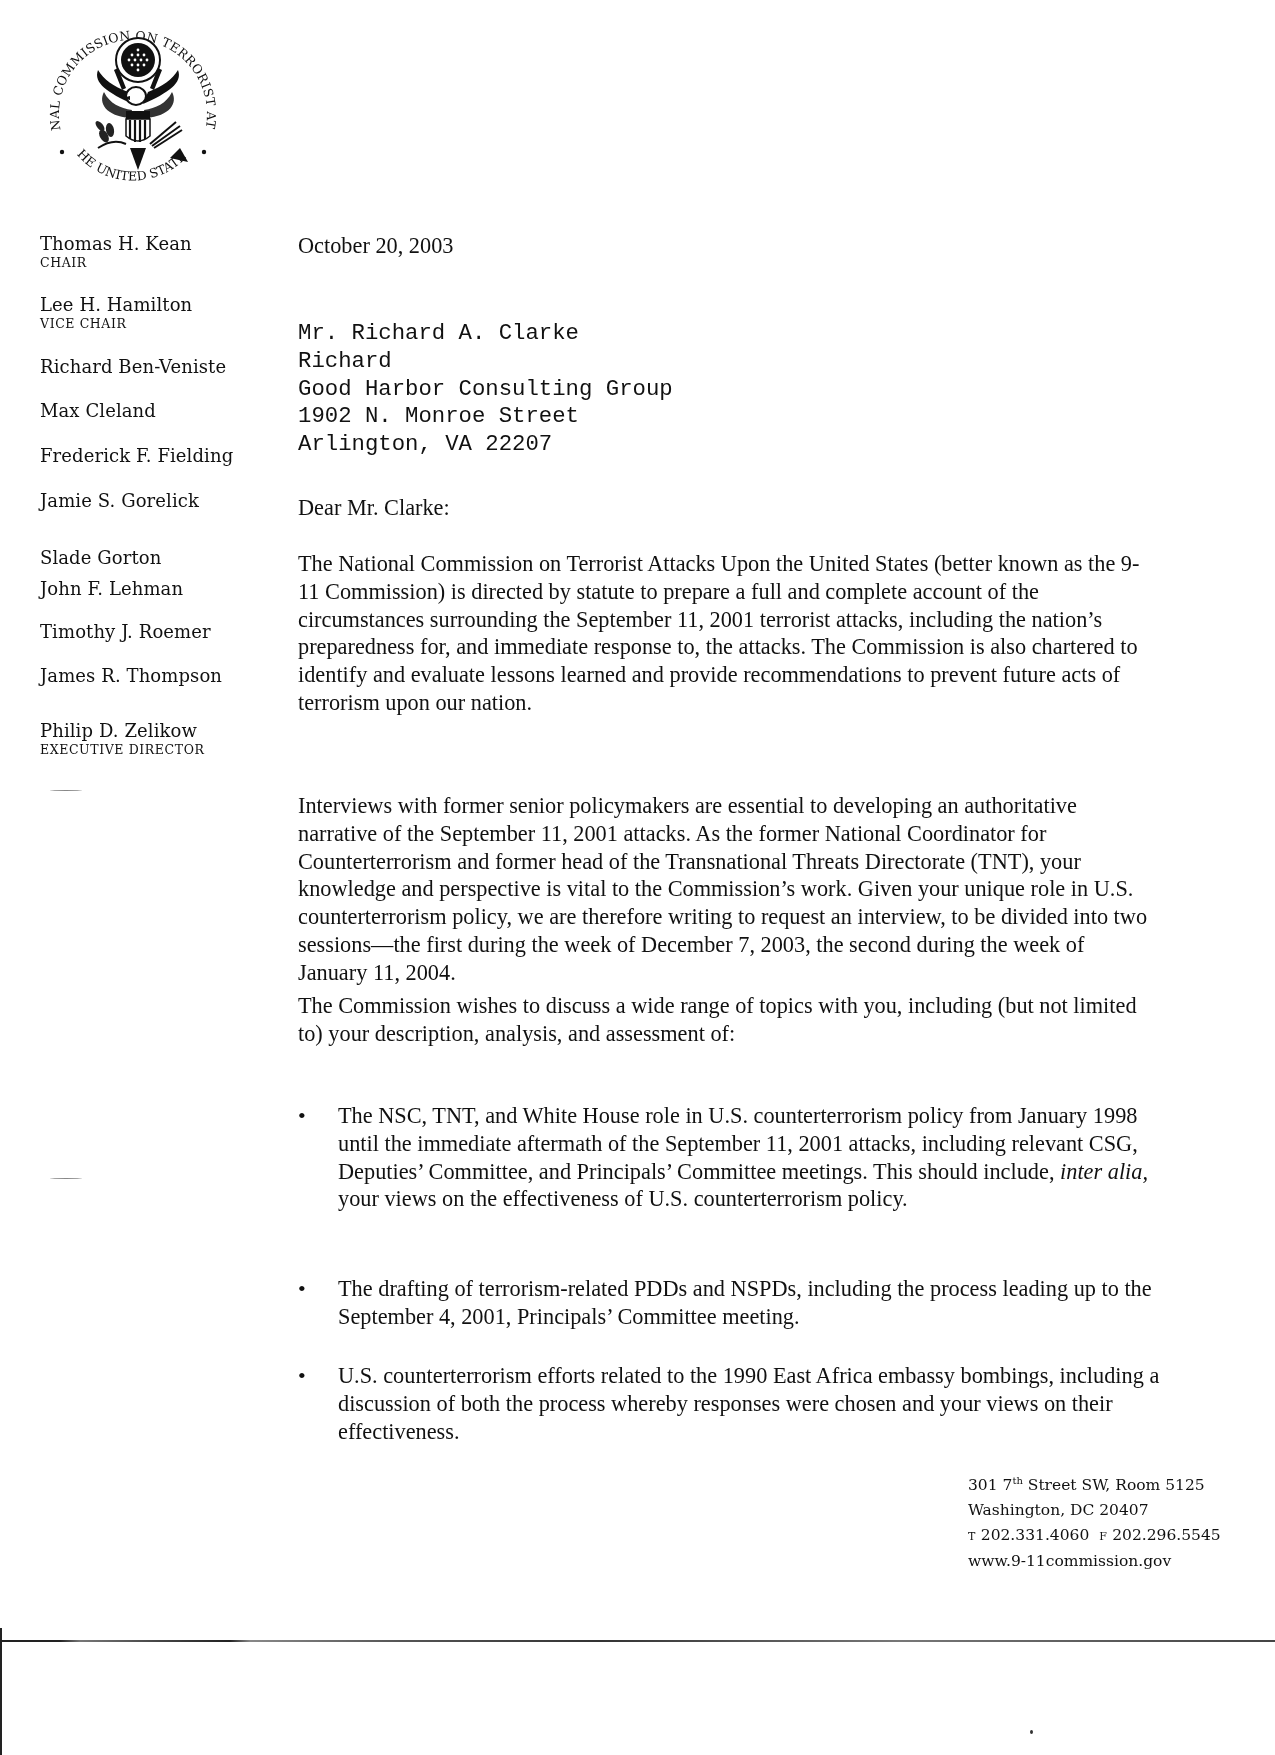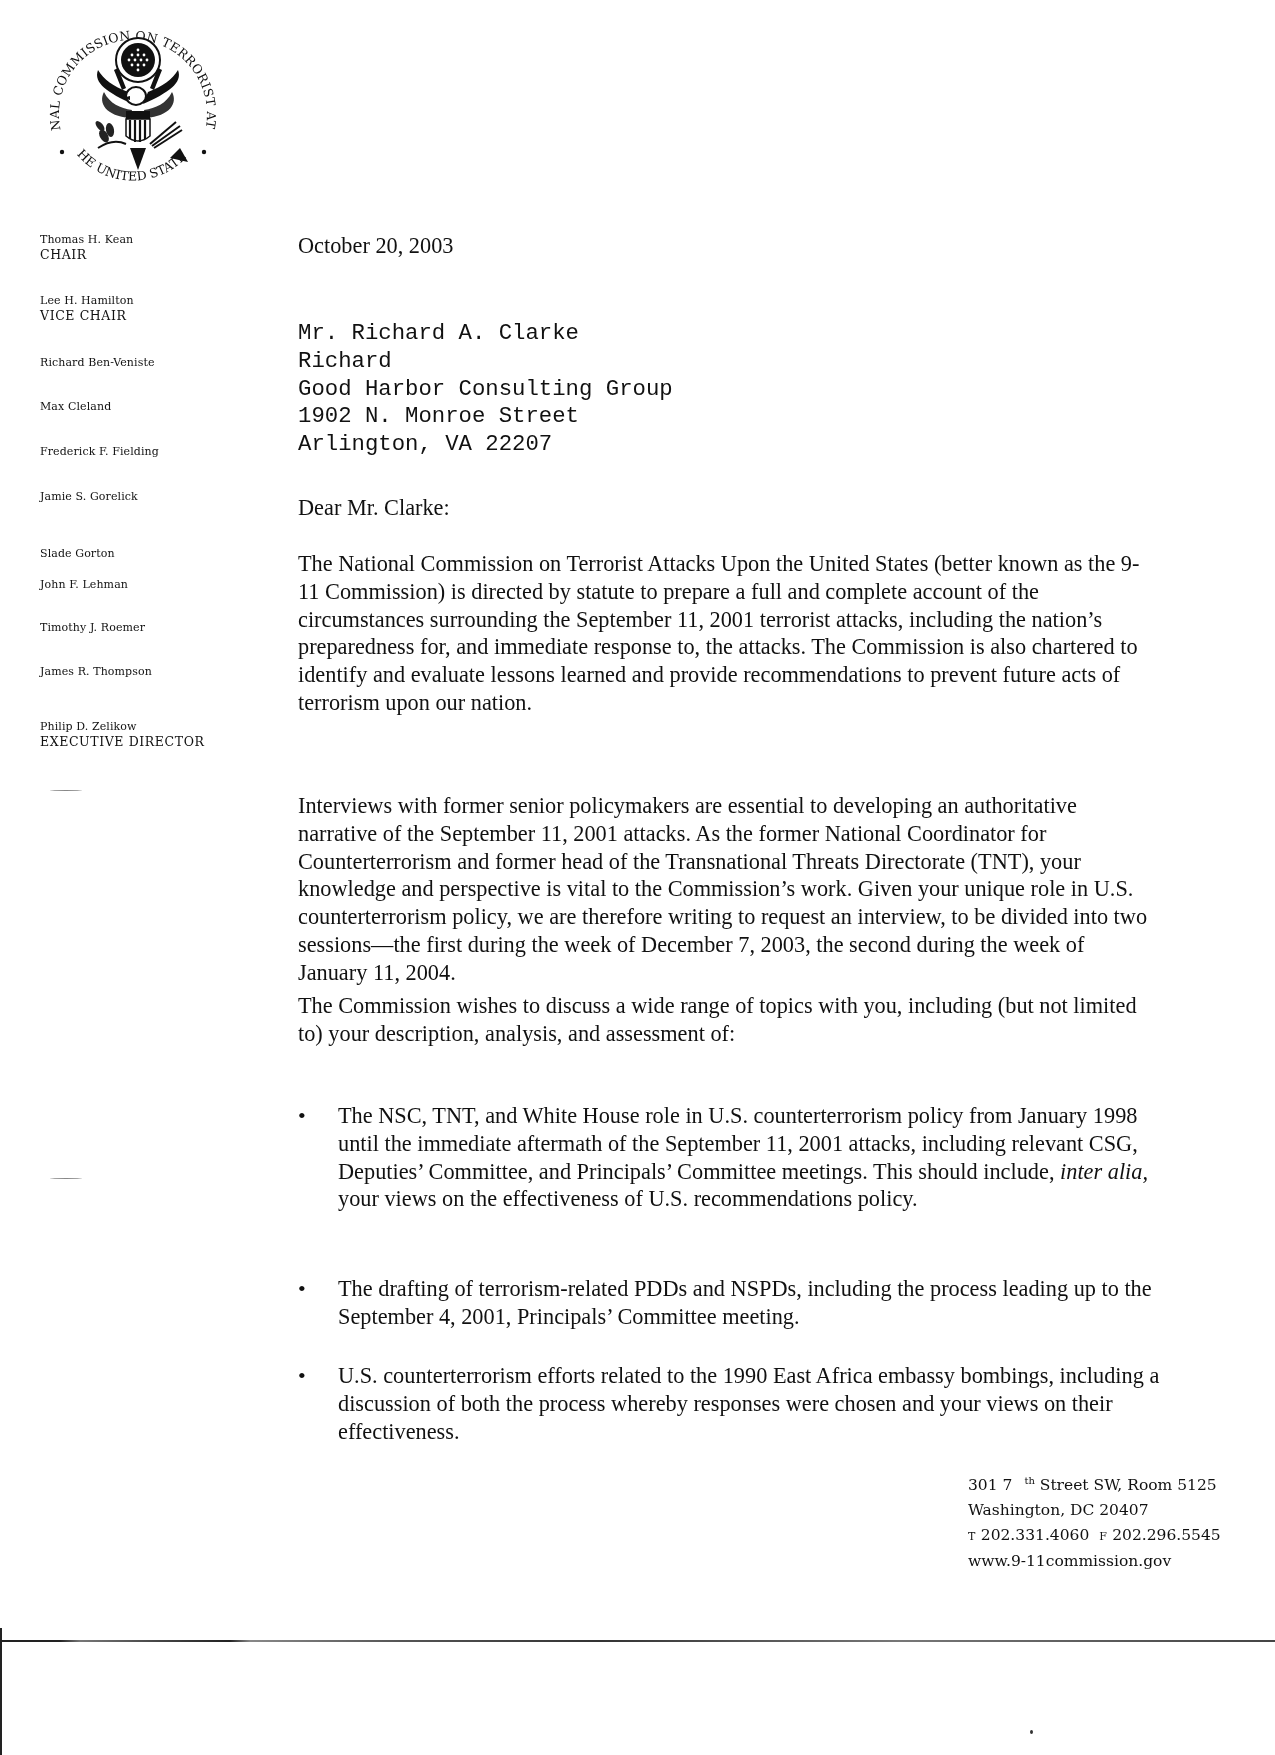--- a/index.html
+++ b/index.html
@@ -1,40 +1,40 @@
 <!DOCTYPE html>
 <html><head>
 <meta charset="utf-8">
 <style>
   html, body { margin:0; padding:0; background:#ffffff; }
   body { width:1275px; height:1755px; position:relative; overflow:hidden; color:#111; }
   .seal { position:absolute; left:38px; top:8px; width:190px; height:200px; }
   .sidebar { position:absolute; left:40px; top:233px; width:200px; font-family:"DejaVu Serif", "Liberation Serif", serif; }
   .member { position:absolute; left:0; white-space:nowrap; }
-  .member .name { font-size:11px; display:block; letter-spacing:0.1px; }
+  .member .name { font-size:18px; display:block; letter-spacing:0.1px; }
   .member .title { font-size:12.5px; display:block; letter-spacing:0.6px; margin-top:1px; }
   .smudge { position:absolute; height:1px; border-top:1px solid #888; border-radius:50%; }
   .letter { position:absolute; left:298px; top:232px; width:850px; font-family:"Liberation Serif", serif; font-size:22.3px; line-height:27.8px; }
   .letter p { margin:0; }
   .date { position:absolute; left:0; top:0; }
   .addr { position:absolute; left:0; top:88px;font-family:Liberation Mono, monospace; }
   .salut { position:absolute; left:0; top:262px; }
   .para { position:absolute; left:0; width:850px; text-align:left; }
   .p1 { top:318px; }
   .p2 { top:560px; }
   .p3 { top:760px; }
   .bullets { position:absolute; left:0; width:850px; margin:0; padding:0; list-style:none; }
   .bullets li { position:absolute; left:0; width:830px; padding-left:40px; }
   .bullets li::before { content:"\2022"; position:absolute; left:0; top:0; font-size:22px; }
   .b1 { top:870px; }
   .b2 { top:1043px; }
   .b3 { top:1130px; }
   em { font-style:italic; }
   .footer-addr { position:absolute; left:968px; top:1468px; font-family:"DejaVu Serif", "Liberation Serif", serif; font-size:15.5px; line-height:25px; white-space:nowrap; }
-  .footer-addr sup { font-size:10px; vertical-align:6px;margin-left:12px; }
+  .footer-addr sup { font-size:10px; vertical-align:6px; }
   .footer-addr .sc { font-size:11px; letter-spacing:0.5px; }
   .rule { position:absolute; left:0; top:1640px; width:1275px; height:2px; background:linear-gradient(90deg,#222 0,#222 60px,#777 80px,#444 160px,#222 230px,#888 250px,#555 400px,#333 600px,#777 900px,#444 1275px); }
   .edge { position:absolute; left:0; top:1628px; width:2px; height:127px; background:#222; }
   .speck { position:absolute; width:3px; height:4px; background:#333; border-radius:50%; }
 </style>
 </head>
 <body>
 
 <div class="seal">
   <svg width="190" height="200" viewBox="0 0 190 200">
@@ -159,21 +159,21 @@
     <p>Arlington, VA 22207</p>
   </div>
 
   <p class="salut">Dear Mr. Clarke:</p>
 
   <p class="para p1">The National Commission on Terrorist Attacks Upon the United States (better known as the 9-11 Commission) is directed by statute to prepare a full and complete account of the circumstances surrounding the September 11, 2001 terrorist attacks, including the nation’s preparedness for, and immediate response to, the attacks.  The Commission is also chartered to identify and evaluate lessons learned and provide recommendations to prevent future acts of terrorism upon our nation.</p>
   <p class="para p2">Interviews with former senior policymakers are essential to developing an authoritative narrative of the September 11, 2001 attacks.  As the former National Coordinator for Counterterrorism and former head of the Transnational Threats Directorate (TNT), your knowledge and perspective is vital to the Commission’s work. Given your unique role in U.S. counterterrorism policy, we are therefore writing to request an interview, to be divided into two sessions—the first during the week of December 7, 2003, the second during the week of January 11, 2004.</p>
   <p class="para p3">The Commission wishes to discuss a wide range of topics with you, including (but not limited to) your description, analysis, and assessment of:</p>
 
   <ul class="bullets">
-    <li class="b1"><span>The NSC, TNT, and White House role in U.S. counterterrorism policy from January 1998 until the immediate aftermath of the September 11, 2001 attacks, including relevant CSG, Deputies’ Committee, and Principals’ Committee meetings. This should include, </span><em>inter alia,</em><span> your views on the effectiveness of U.S. recommendations policy.</span></li>
+    <li class="b1"><span>The NSC, TNT, and White House role in U.S. counterterrorism policy from January 1998 until the immediate aftermath of the September 11, 2001 attacks, including relevant CSG, Deputies’ Committee, and Principals’ Committee meetings. This should include, </span><em>inter alia,</em><span> your views on the effectiveness of U.S. counterterrorism policy.</span></li>
     <li class="b2"><span>The drafting of terrorism-related PDDs and NSPDs, including the process leading up to the September 4, 2001, Principals’ Committee meeting.</span></li>
     <li class="b3"><span>U.S. counterterrorism efforts related to the 1990 East Africa embassy bombings, including a discussion of both the process whereby responses were chosen and your views on their effectiveness.</span></li>
   </ul>
 </div>
 
 <div class="footer-addr">
   <div><span>301 7</span><sup>th</sup><span> Street SW, Room 5125</span></div>
   <div>Washington, DC 20407</div>
   <div><span class="sc">T</span> <span>202.331.4060</span>&nbsp;&nbsp;<span class="sc">F</span> <span>202.296.5545</span></div>
   <div>www.9-11commission.gov</div>

